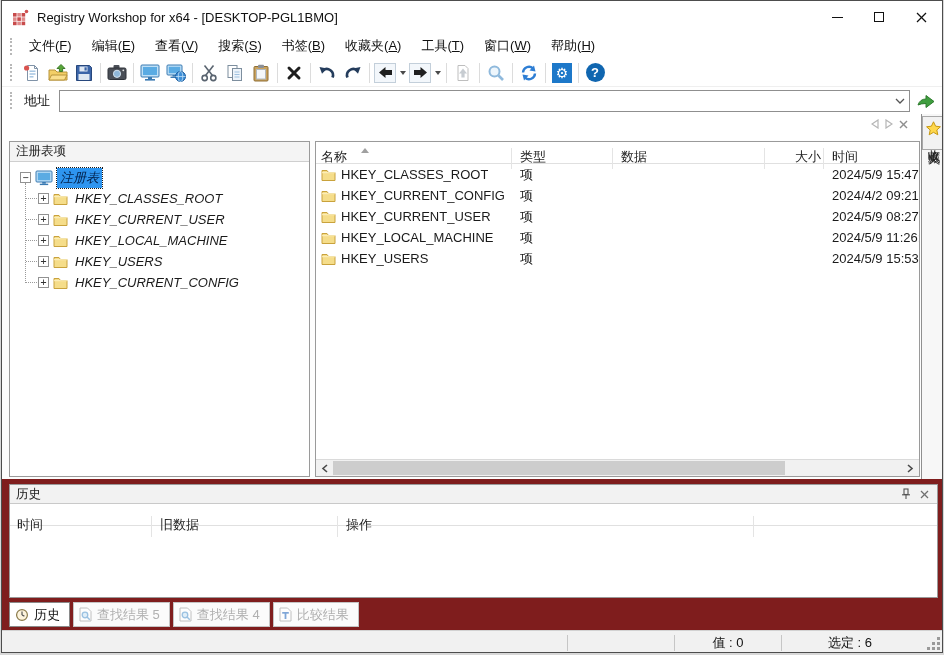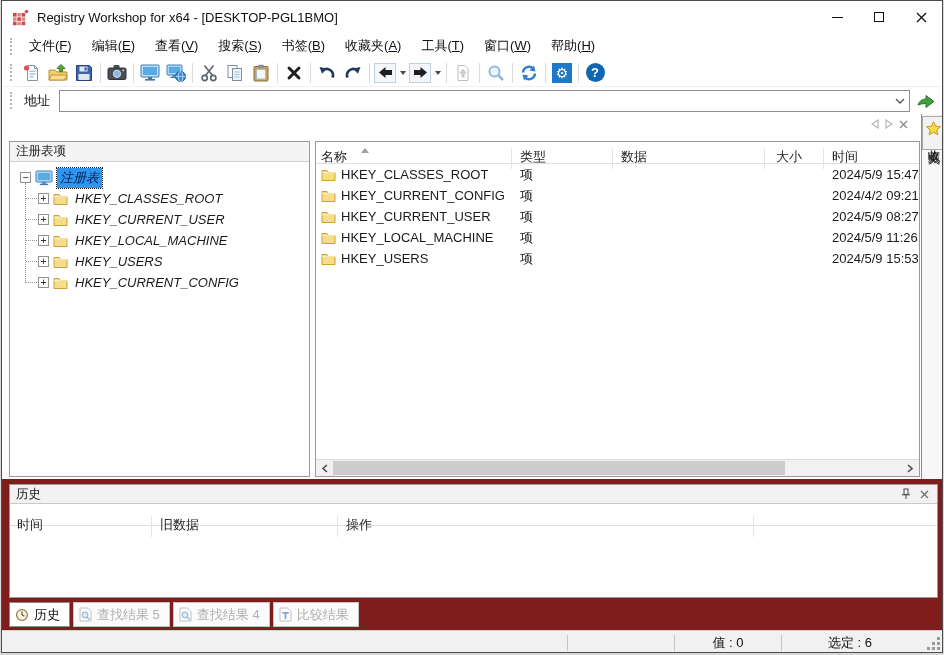--- a/index.html
+++ b/index.html
@@ -69,21 +69,21 @@
   .tree-label { padding:1px 3px; white-space:nowrap;font-style:italic; }
   .tree-label.selected { background:#2e95f0; color:#03224d; outline:1px dotted #1a1a1a; }
   .ticon { flex:none; display:flex; align-items:center; }
 
   
   .list-header { display:flex; height:22px; border-bottom:1px solid #e0e0e0; background:#fff; align-items:center; }
   .hcell { height:100%; display:flex; align-items:flex-start; border-right:1px solid #e4e4e4; color:#222;margin-top:12px; }
   .c-name { width:196px; padding-left:5px; }
   .c-type { width:101px; padding-left:8px; }
   .c-data { width:152px; padding-left:8px; }
-  .c-size { width:59px; justify-content:flex-end; padding-right:21px; }
+  .c-size { width:59px; justify-content:flex-end; padding-right:2px; }
   .c-time { flex:1; padding-left:8px; overflow:hidden; white-space:nowrap; }
   .sort-asc { width:0; height:0; border-left:4px solid transparent; border-right:4px solid transparent; border-bottom:5px solid #a0a0a0; margin-left:14px; }
   .list-row { display:flex; height:21px; align-items:center; }
   .list-row .c-name { display:flex; align-items:center; gap:5px; }
   .list-row .c-type, .list-row .c-data, .list-row .c-time { display:flex; align-items:center; }
   .list-row .c-size { display:flex; align-items:center; justify-content:flex-end; }
   .cell-text { white-space:nowrap; overflow:hidden; }
 
   
   .hscroll { position:absolute; left:0; right:0; bottom:0; height:17px; background:#f1f1f1; border-top:1px solid #dadada; }

